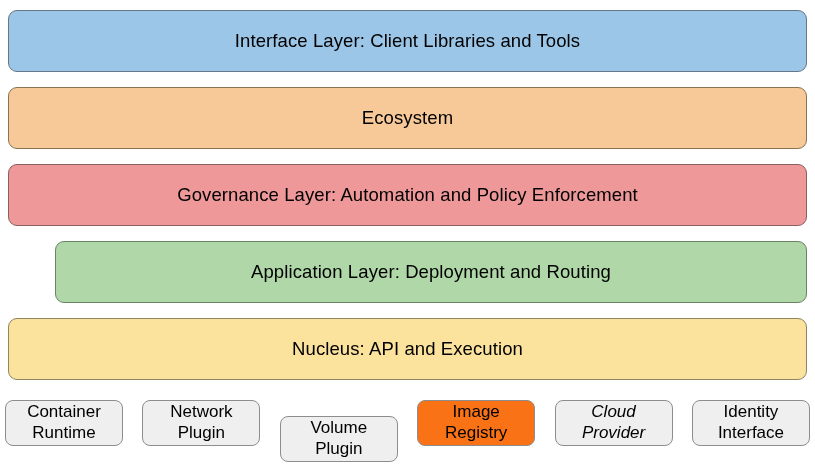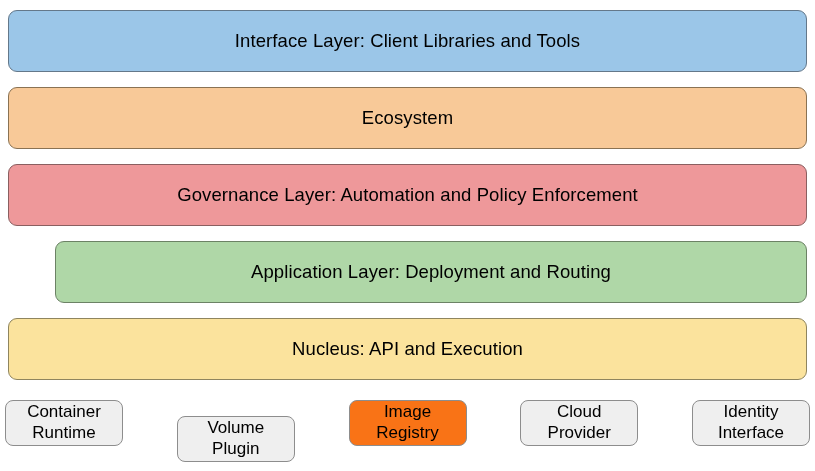--- a/index.html
+++ b/index.html
@@ -79,27 +79,30 @@
   </div>
 
   <div class="layer" style="background-color: rgb(251, 227, 157); border-color: rgb(143, 133, 94);">
     <span>Nucleus: API and Execution</span>
   </div>
 
   <div class="providers">
     <div class="provider" style="background-color: rgb(239, 239, 239); border-color: rgb(141, 141, 141);">
       <span>Container Runtime</span>
     </div>
+    <div class="provider" style="background-color: rgb(239, 239, 239); border-color: rgb(141, 141, 141);">
+      <span>Network Plugin</span>
+    </div>
     <div class="provider" style="background-color: rgb(239, 239, 239); border-color: rgb(141, 141, 141); margin-top: 16px;">
       <span>Volume Plugin</span>
     </div>
     <div class="provider" style="background-color: #f97316; border-color: rgb(141, 141, 141);">
       <span>Image Registry</span>
     </div>
-    <div class="provider" style="background-color: rgb(239, 239, 239); border-color: rgb(141, 141, 141);">
+    <div class="provider" style="background-color: rgb(239, 239, 239); border-color: rgb(141, 141, 141); font-style: italic;">
       <span>Cloud Provider</span>
     </div>
     <div class="provider" style="background-color: rgb(239, 239, 239); border-color: rgb(141, 141, 141);">
       <span>Identity Interface</span>
     </div>
   </div>
 
 </div>
 
 </body></html>

